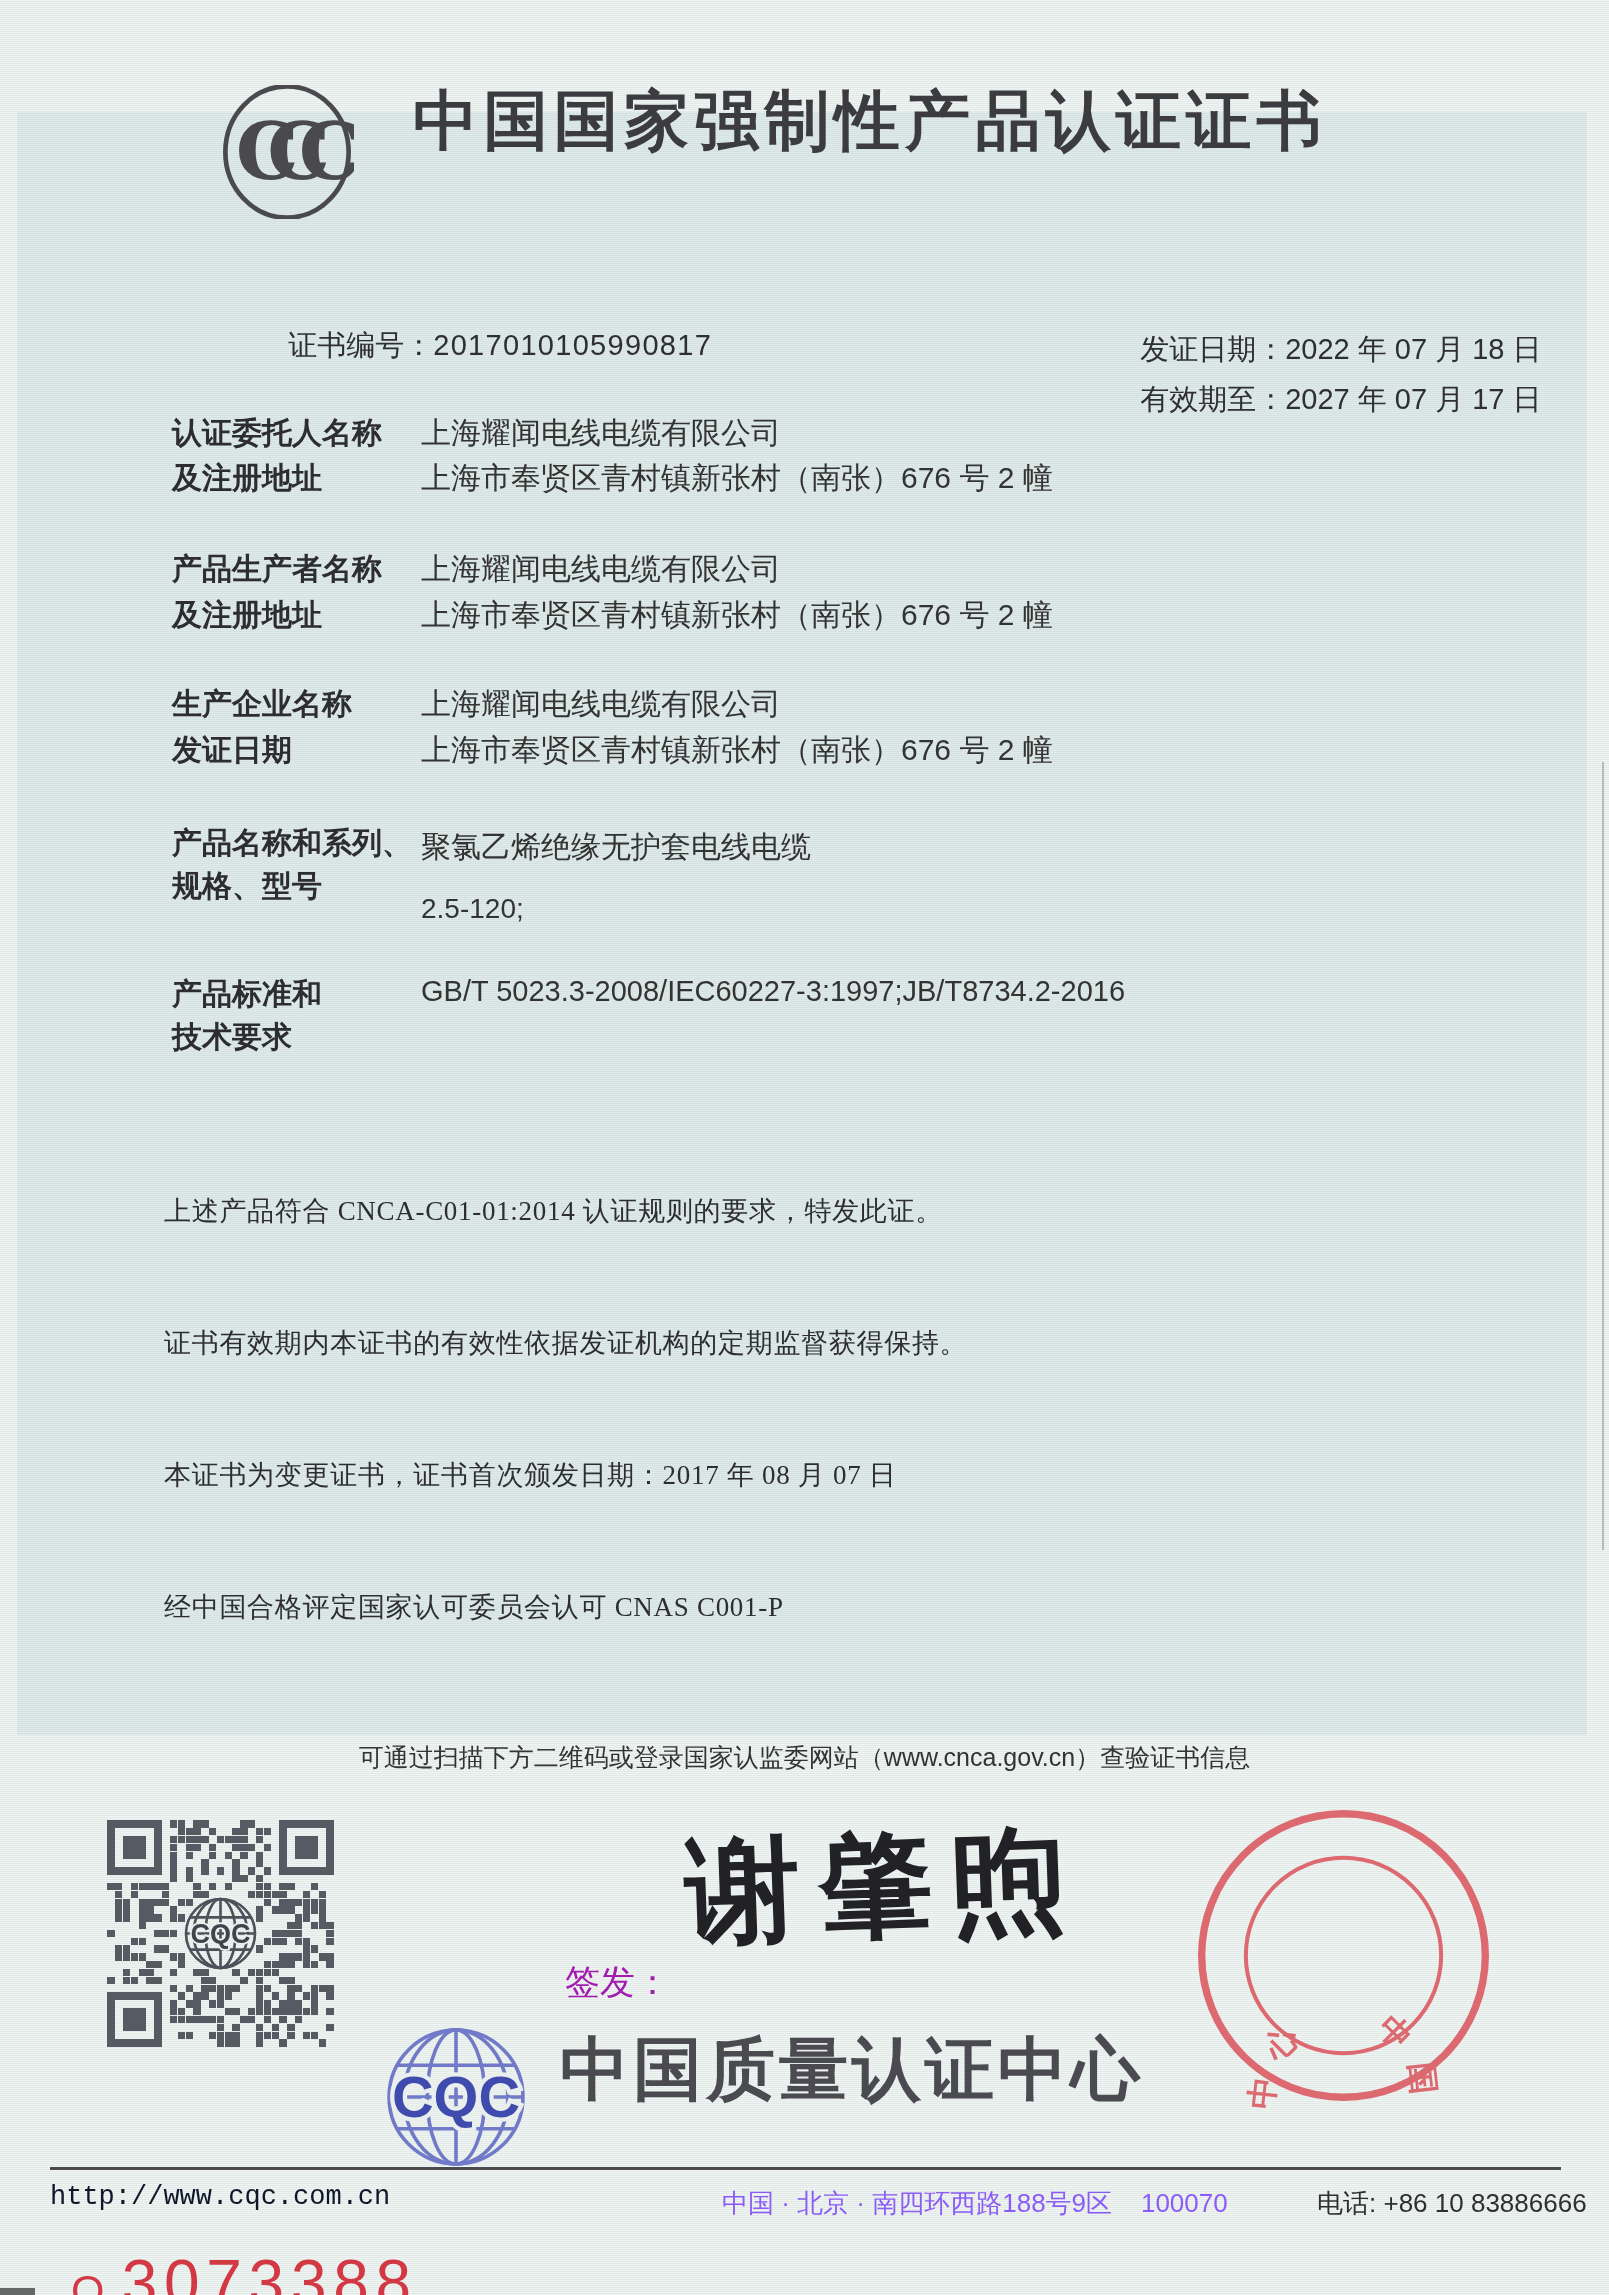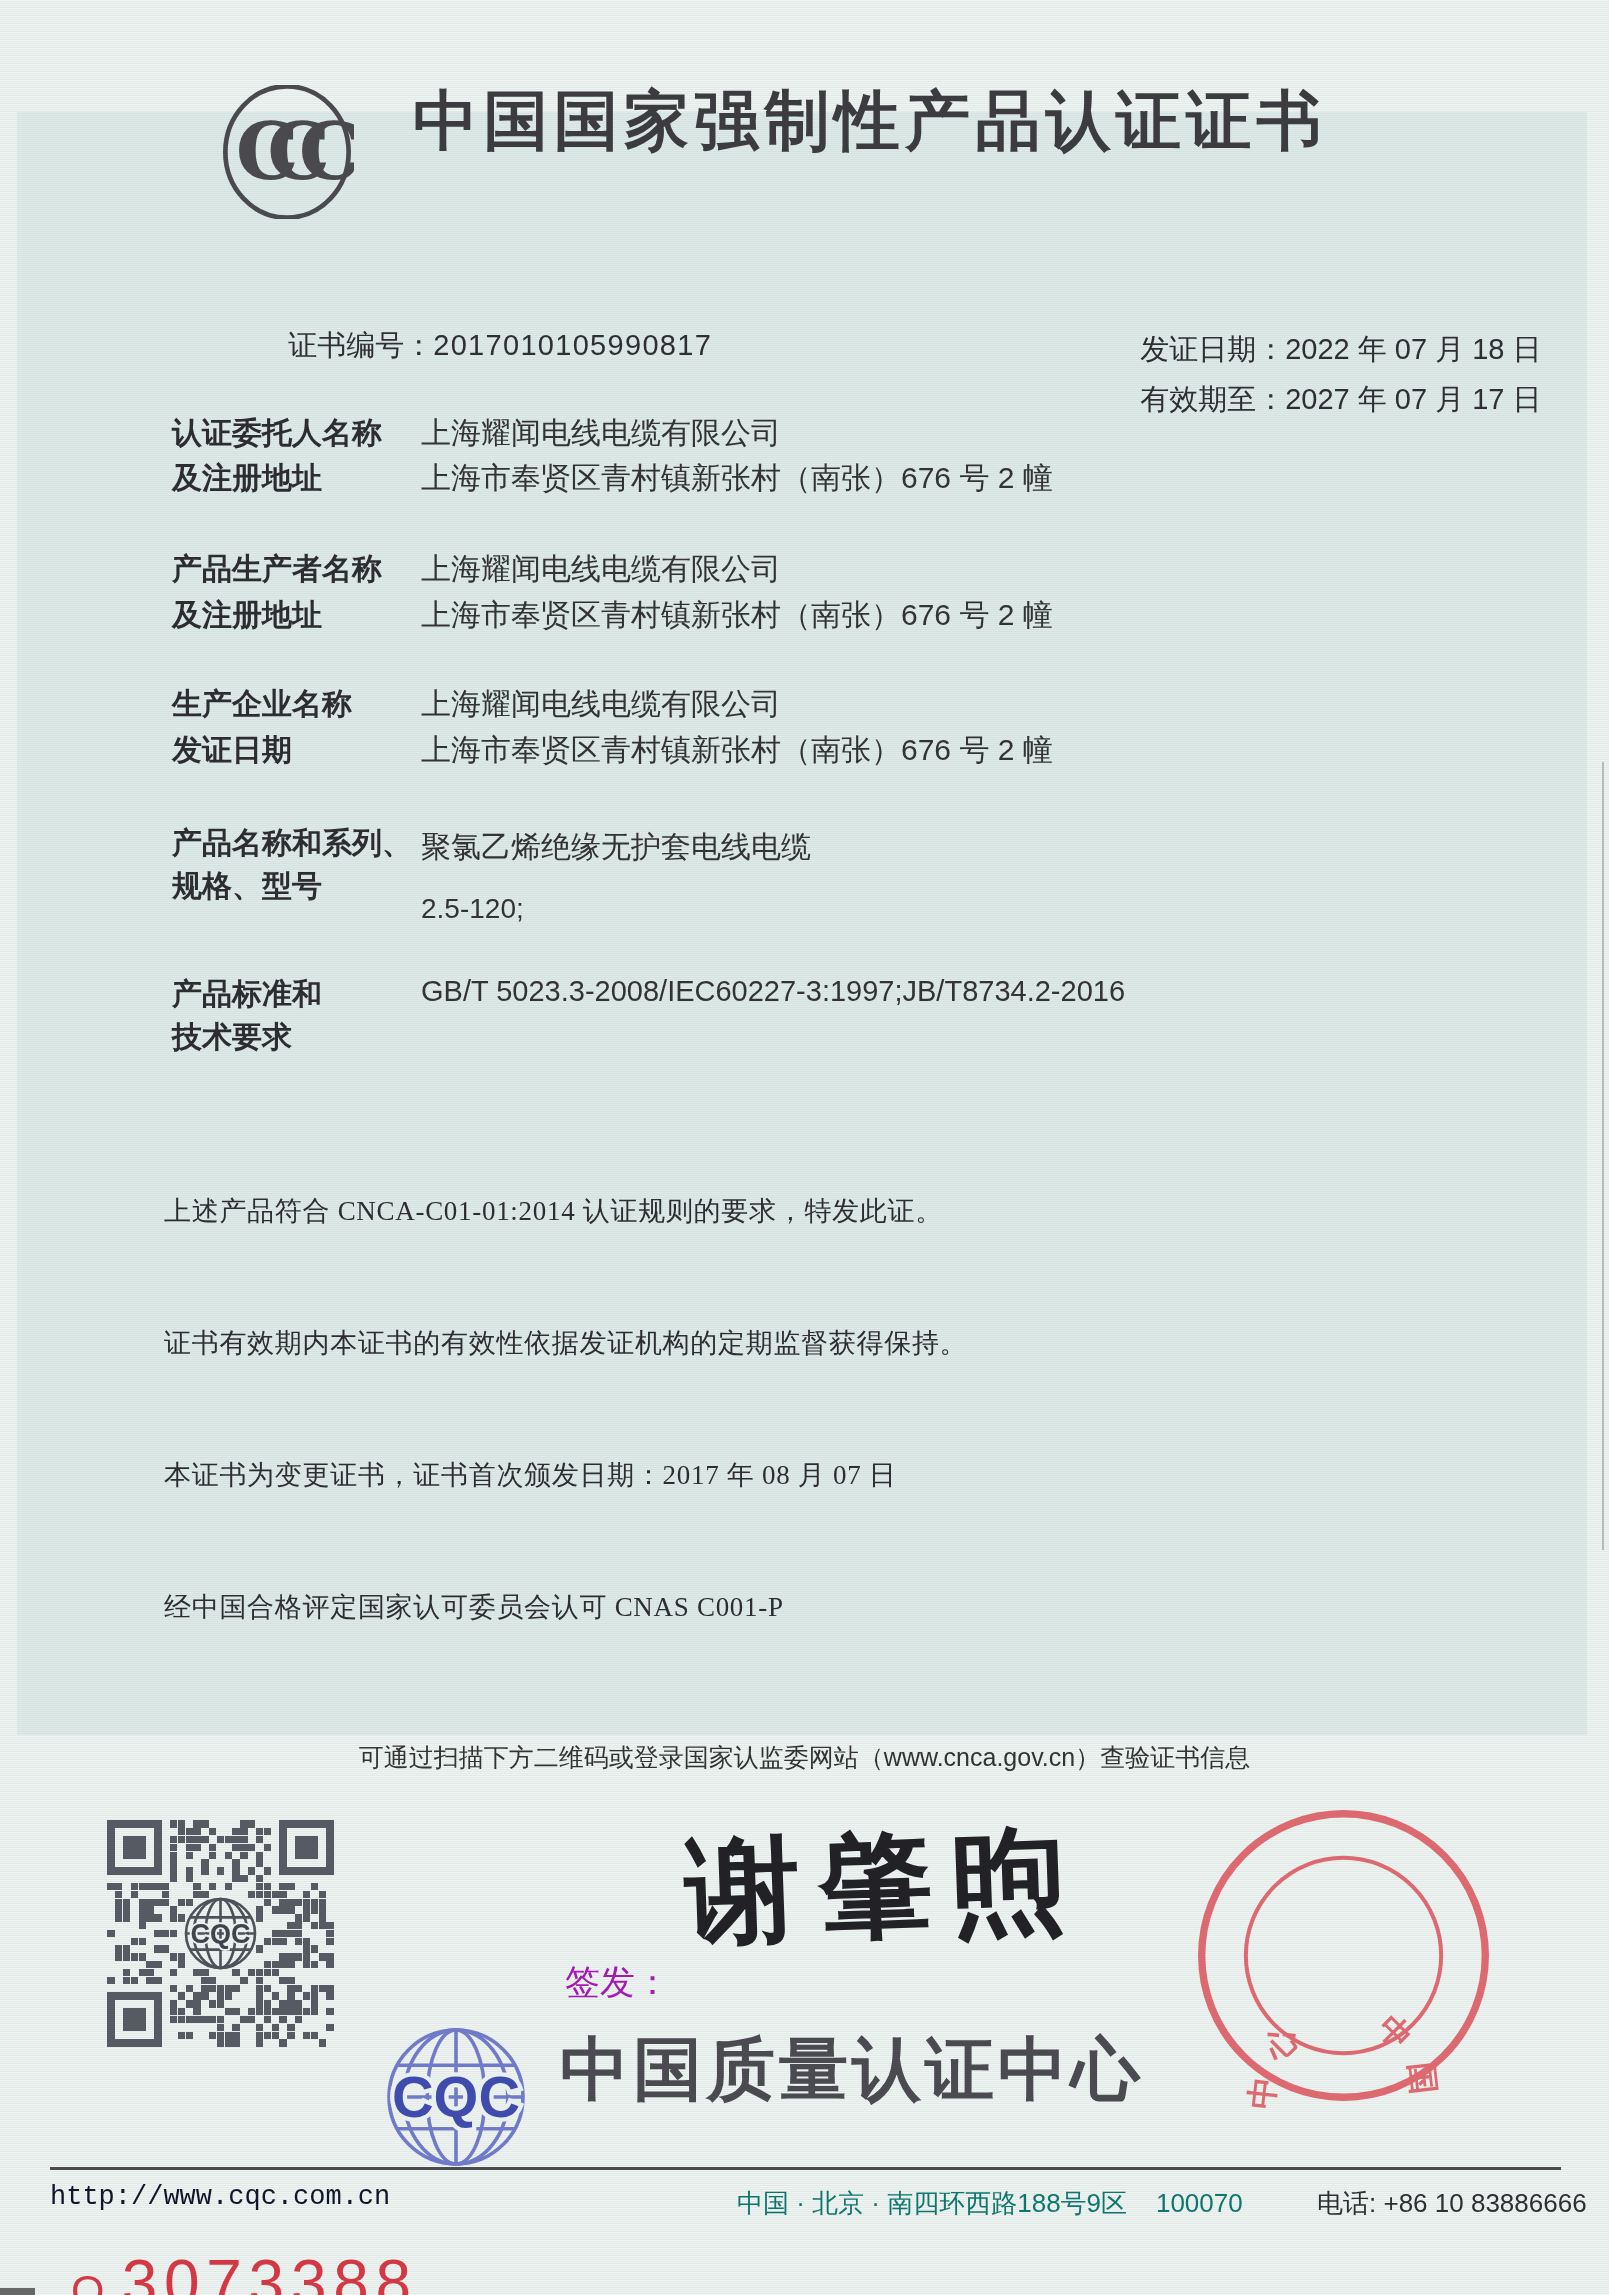--- a/index.html
+++ b/index.html
@@ -46,21 +46,21 @@
   .signature{left:688px;top:1816px;font-size:115px;font-family:"Liberation Serif",serif;
     color:#222226;letter-spacing:17.4px;transform:rotate(-2deg);transform-origin:left bottom;font-weight:600;}
   
   .cqc-logo{left:384px;top:2001px;width:144px;height:144px;}
   .issuer-name{left:560px;top:2024px;font-size:69px;font-weight:600;letter-spacing:4px;color:#4a4a50;}
   
   .stamp{left:1191px;top:1779px;width:305px;height:305px;opacity:.93;}
   
   .footer-rule{left:50px;top:2167px;width:1511px;height:3.3px;background:#4b4b4f;}
   .footer-url{left:50px;top:2182px;font-size:27px;font-family:"Liberation Mono",monospace;color:#0f172a;}
-  .footer-addr{left:737px;top:2186px;font-size:26px;color:#0f766e;}
+  .footer-addr{left:722px;top:2186px;font-size:26px;color:#8b5cf6;}
   .footer-phone{left:1317px;top:2186px;font-size:26px;color:#2f2f33;}
   .serial{left:59px;top:2234px;color:#d23944;}
   .serial .q{font-size:43px;}
   .serial .num{font-size:64px;letter-spacing:6.7px;margin-left:17.4px;font-weight:500;}
   .edge-line{right:5.3px;top:762px;width:2px;height:788px;background:rgba(100,112,116,.40);}
   .corner-smudge{left:0;bottom:0;width:35px;height:6.7px;background:#3a3a3a;opacity:.75;}
 </style>
 </head>
 <body>
 

